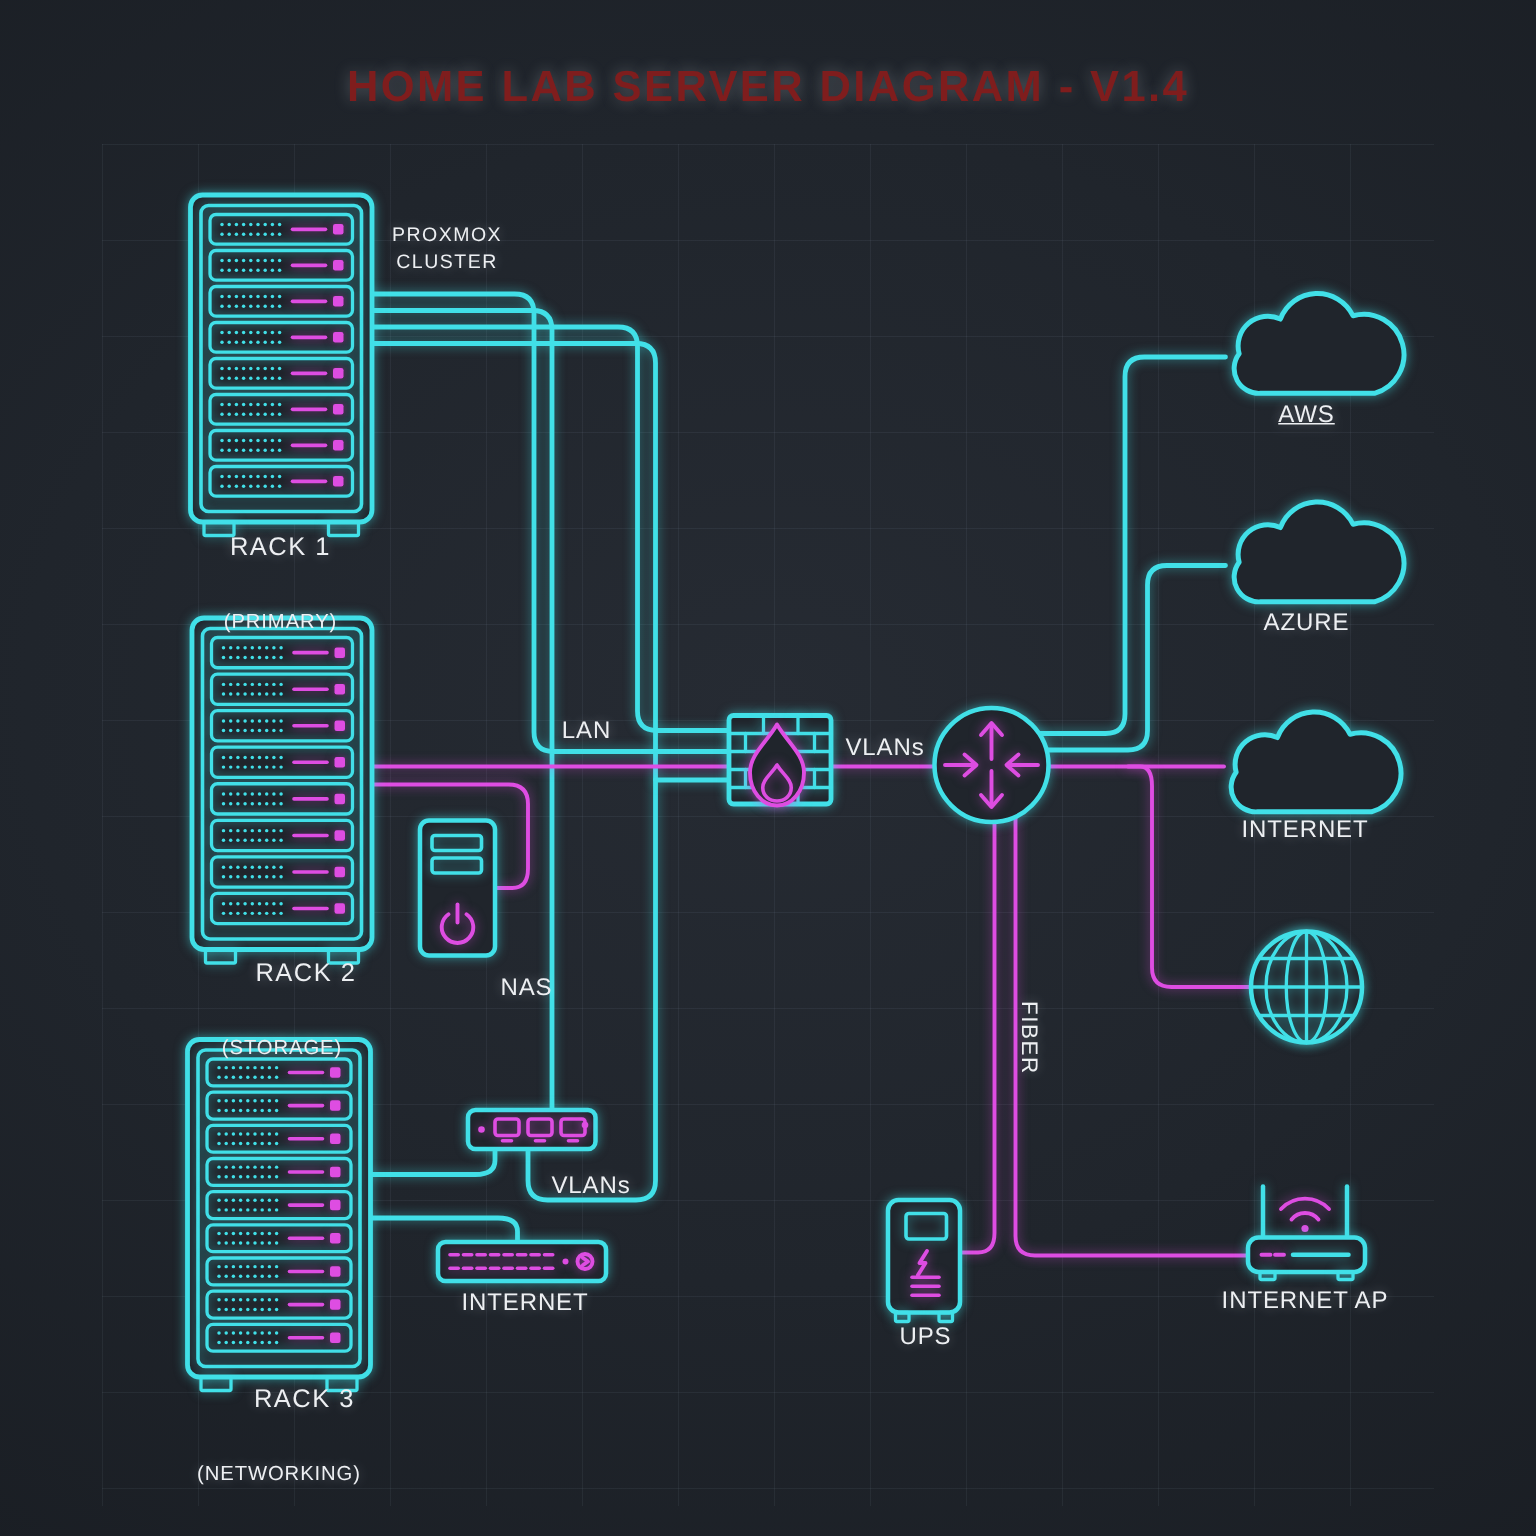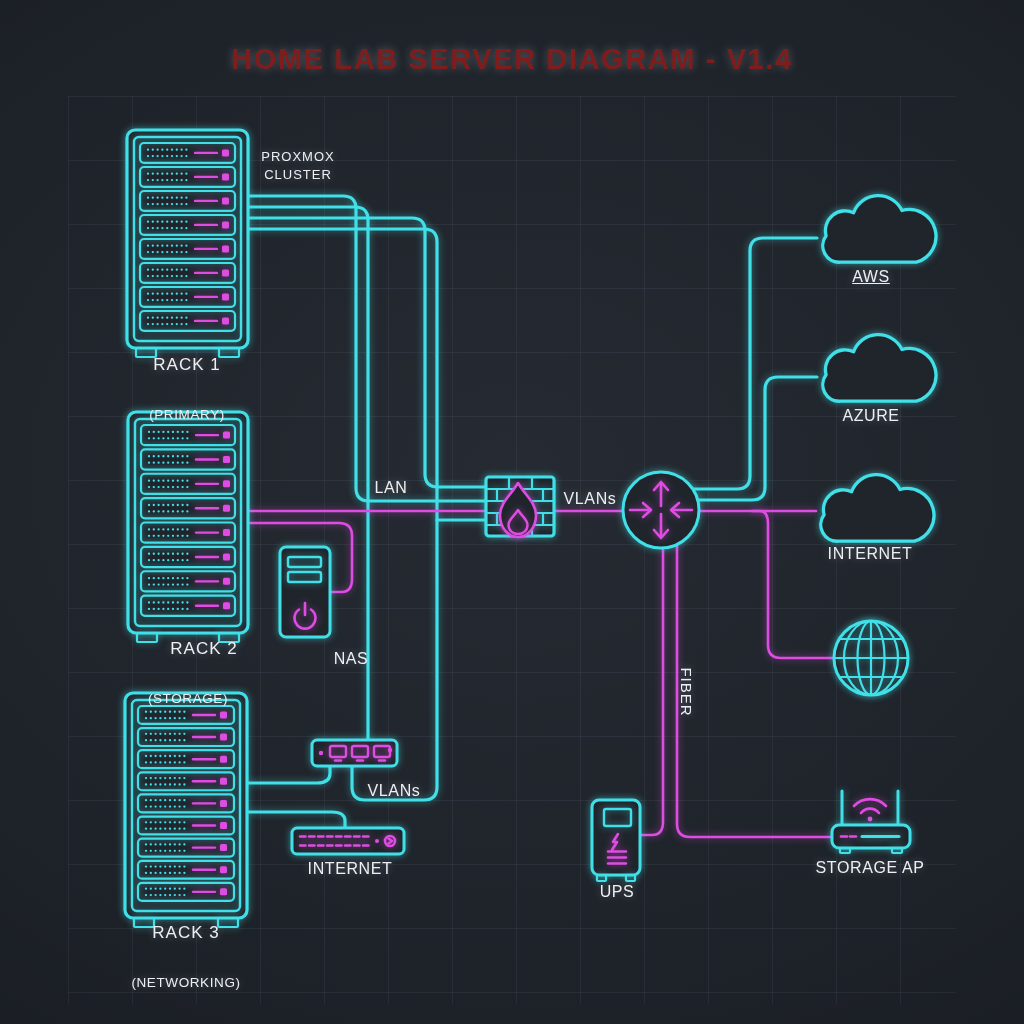--- a/index.html
+++ b/index.html
@@ -764,27 +764,27 @@
 
 <div class="lbl mid" style="left:298px;top:156px;">PROXMOX</div>
 <div class="lbl mid" style="left:298px;top:174px;">CLUSTER</div>
 
 <div class="lbl big" style="left:187px;top:365px;">RACK 1</div>
 <div class="lbl small" style="left:187px;top:382px;">(PRIMARY)</div>
 
 <div class="lbl big" style="left:204px;top:649px;">RACK 2</div>
 <div class="lbl small" style="left:188px;top:666px;">(STORAGE)</div>
 
-<div class="lbl big" style="left:186px;top:933px;">RACK 3</div>
+<div class="lbl big" style="left:203px;top:933px;">RACK 3</div>
 <div class="lbl small" style="left:186px;top:950px;">(NETWORKING)</div>
 
 <div class="lbl" style="left:303px;top:659px;margin-left:48px;">NAS</div>
 <div class="lbl" style="left:350px;top:869px;">INTERNET</div>
 <div class="lbl" style="left:617px;top:892px;text-align:center;">UPS</div>
-<div class="lbl" style="left:870px;top:868px;">STORAGE AP</div>
+<div class="lbl" style="left:870px;top:868px;">INTERNET AP</div>
 
 <div class="lbl" style="left:391px;top:488px;">LAN</div>
 <div class="lbl" style="left:590px;top:499px;">VLANs</div>
 <div class="lbl" style="left:394px;top:791px;">VLANs</div>
 <div class="lbl rot90" style="left:686px;top:692px;letter-spacing:1px;font-size:15px;">FIBER</div>
 
 <div class="lbl" style="left:871px;top:277px;text-decoration:underline;">AWS</div>
 <div class="lbl" style="left:871px;top:416px;">AZURE</div>
 <div class="lbl" style="left:870px;top:554px;">INTERNET</div>
 

